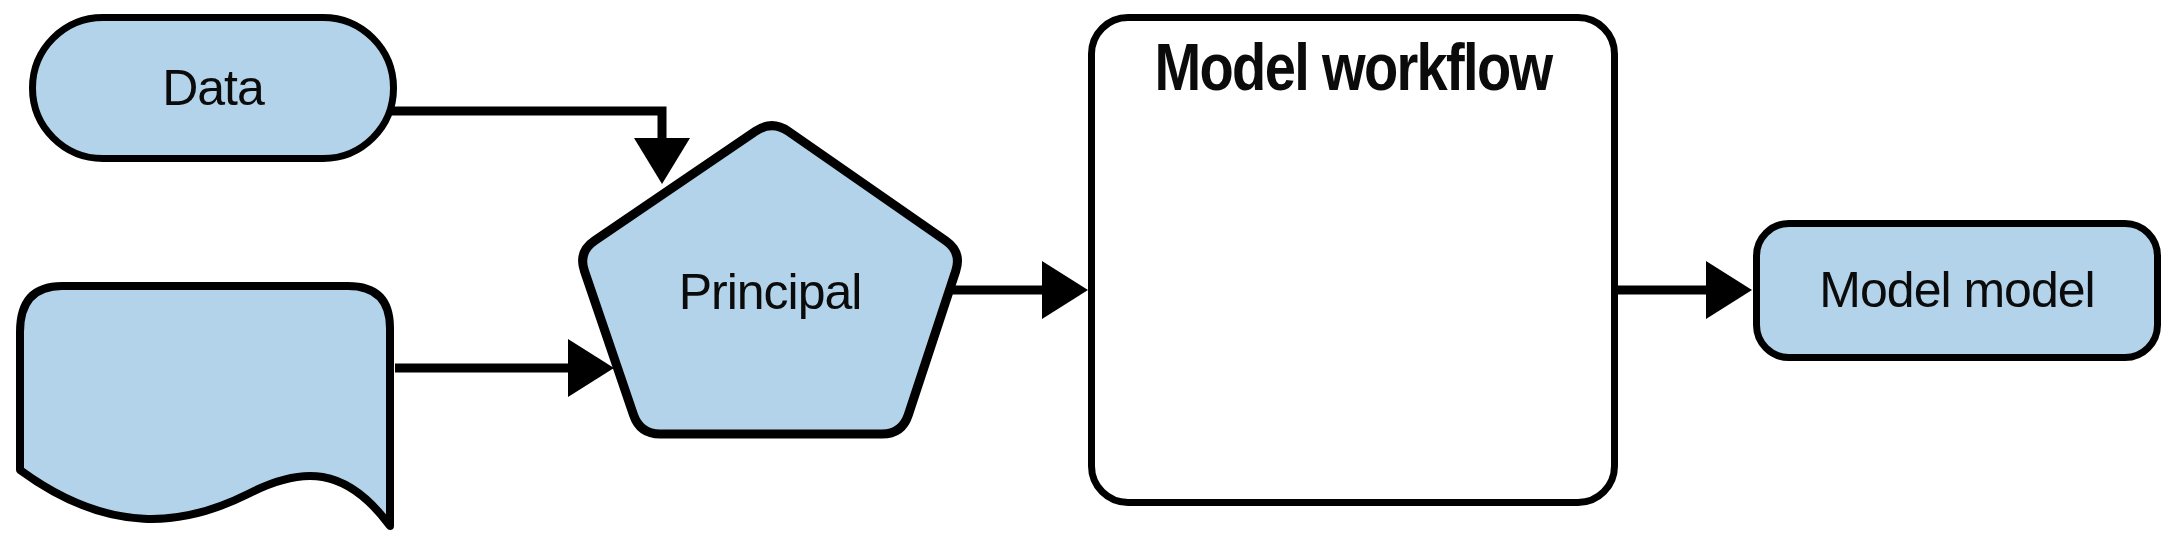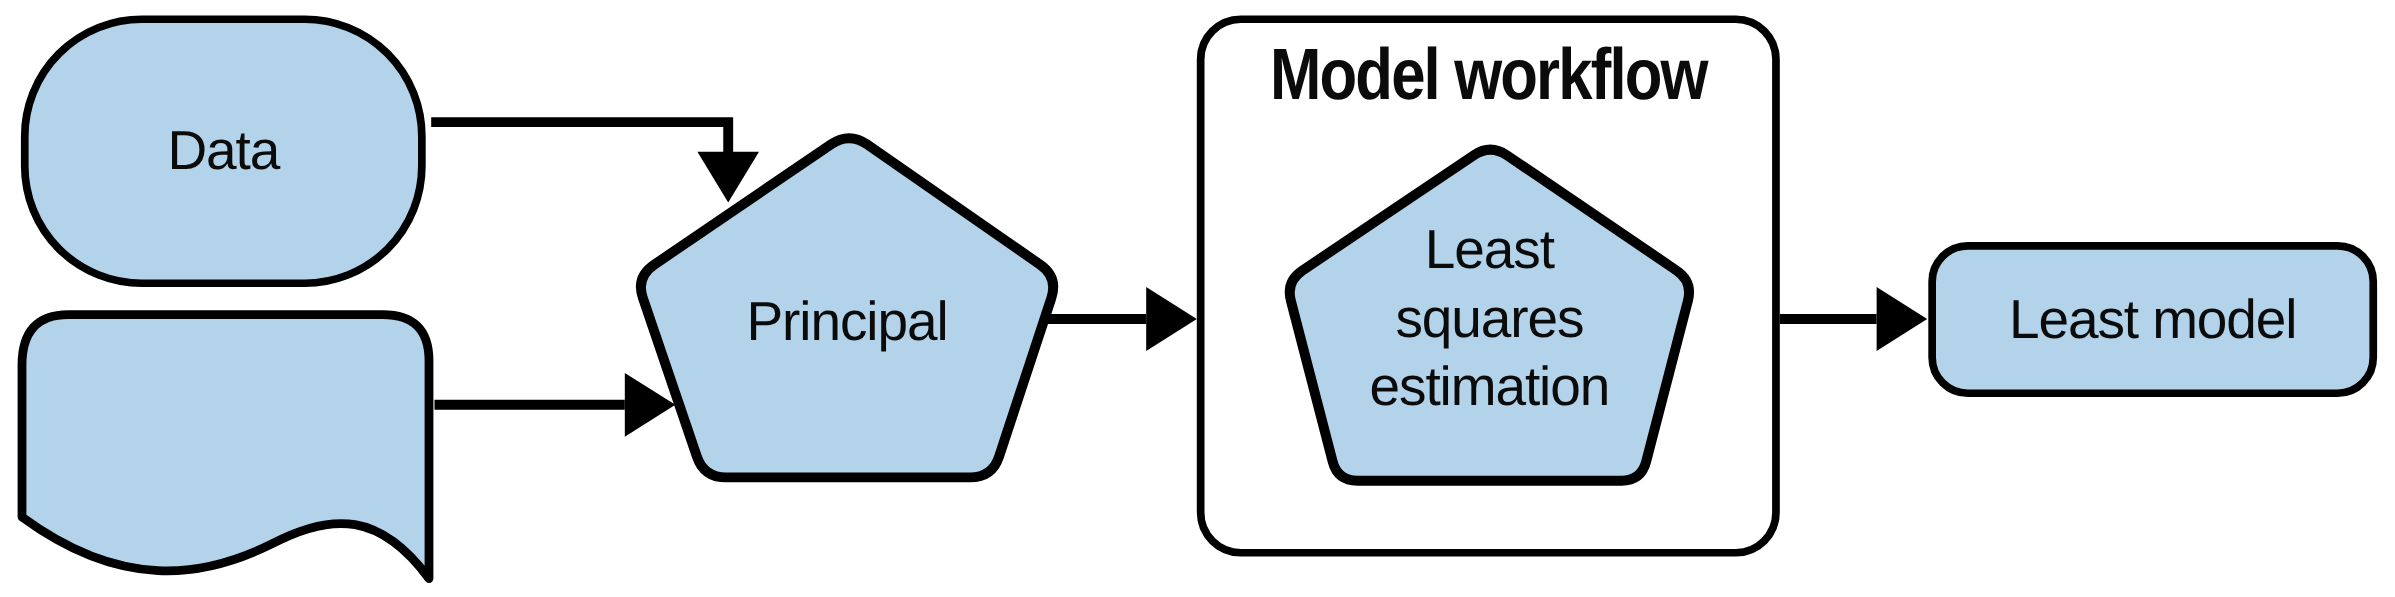--- a/index.html
+++ b/index.html
@@ -57,21 +57,21 @@
     <path class="link" d="M395,368 H568"></path>
     <polygon class="head" points="568,339 568,397 614,368"></polygon>
 
     <path class="link" d="M950,290 H1042"></path>
     <polygon class="head" points="1042,261 1042,319 1088,290"></polygon>
 
     <path class="link" d="M1618,290 H1706"></path>
     <polygon class="head" points="1706,261 1706,319 1752,290"></polygon>
   </svg>
 
-  <div class="node stadium" style="left:19px;top:14px;width:368px;height:247px;">
+  <div class="node stadium" style="left:29px;top:14px;width:368px;height:148px;">
     <span class="label">Data</span>
   </div>
 
   <div class="shape-wrap" style="left:14px;top:280px;width:382px;height:252px;">
     <svg viewBox="0 0 382 252">
       <path class="shape shape-doc" d="M48,6 H334 Q376,6 376,48 V246 C332,186 288,186 234,214 C170,246 96,256 6,190 V52 Q6,6 48,6 Z"></path>
     </svg>
   </div>
 
   <div class="shape-wrap" style="left:570px;top:112px;width:400px;height:330px;">
@@ -80,28 +80,18 @@
     </svg>
     <div class="plabel" style="padding-top:30px;">
       <span>Principal</span>
     </div>
   </div>
 
   <div class="workflow-box" style="left:1088px;top:14px;width:530px;height:492px;">
     <div class="wf-title">Model workflow</div>
   </div>
 
-  <div class="shape-wrap" style="left:1161px;top:123px;width:386px;height:322px;">
-    <svg viewBox="0 0 386 322">
-      <path class="shape" d="M179.06026922451233,18.040141650193323 Q194,8 208.8891907589064,18.11493937425707 L363.1108092410936,122.88506062574292 Q378,133 373.47600051427185,150.4222107854638 L335.52399948572815,296.5777892145362 Q331,314 313,314 L73,314 Q55,314 50.47600051427183,296.5777892145362 L12.52399948572817,150.4222107854638 Q8,133 22.939730775487664,122.95985834980668 Z"></path>
-    </svg>
-    <div class="plabel" style="padding-top:10px;">
-      <span>Least</span>
-      <span>squares</span>
-      <span>estimation</span>
-    </div>
-  </div>
 
   <div class="node rounded" style="left:1753px;top:220px;width:408px;height:141px;">
-    <span class="label">Least model</span>
+    <span class="label">Model model</span>
   </div>
 
 </div>
 
 </body></html>

